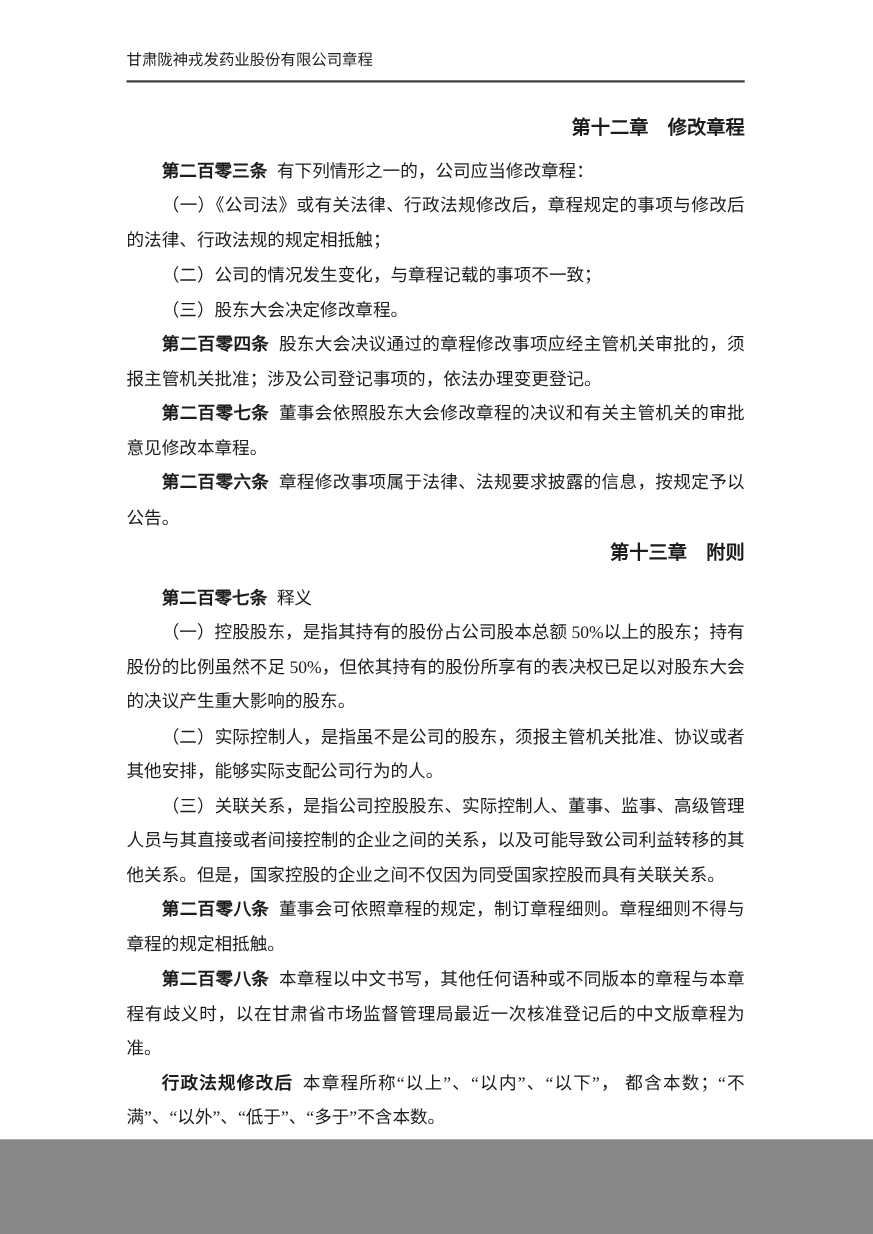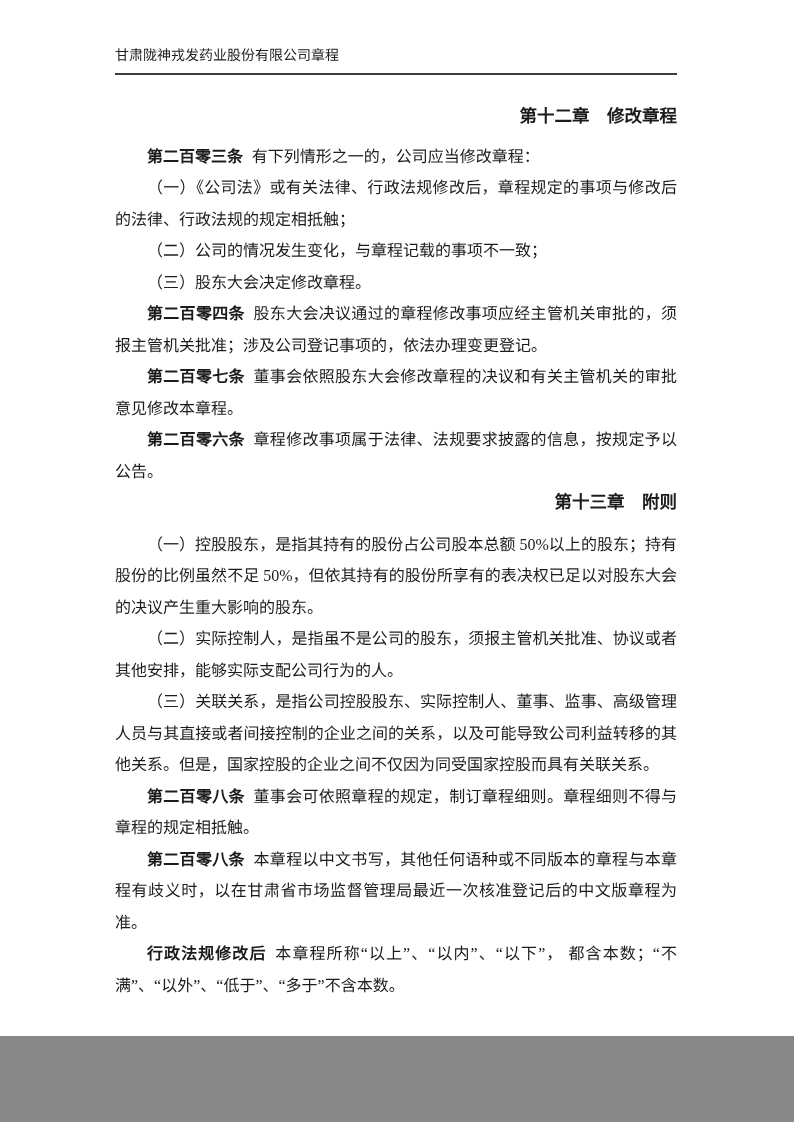--- a/index.html
+++ b/index.html
@@ -76,20 +76,21 @@
     <p class="para"><span class="art-num">第二百零三条</span><span>有下列情形之一的，公司应当修改章程：</span></p>
     <p class="para"><span>（一）《公司法》或有关法律、行政法规修改后，章程规定的事项与修改后的法律、行政法规的规定相抵触；</span></p>
     <p class="para"><span>（二）公司的情况发生变化，与章程记载的事项不一致；</span></p>
     <p class="para"><span>（三）股东大会决定修改章程。</span></p>
     <p class="para"><span class="art-num">第二百零四条</span><span>股东大会决议通过的章程修改事项应经主管机关审批的，须报主管机关批准；涉及公司登记事项的，依法办理变更登记。</span></p>
     <p class="para"><span class="art-num">第二百零七条</span><span>董事会依照股东大会修改章程的决议和有关主管机关的审批意见修改本章程。</span></p>
     <p class="para"><span class="art-num">第二百零六条</span><span>章程修改事项属于法律、法规要求披露的信息，按规定予以公告。</span></p>
 
     <h2 class="chapter-title second">第十三章　附则</h2>
 
+    <p class="para"><span class="art-num">第二百零七条</span><span>释义</span></p>
     <p class="para"><span>（一）控股股东，是指其持有的股份占公司股本总额 50%以上的股东；持有股份的比例虽然不足 50%，但依其持有的股份所享有的表决权已足以对股东大会的决议产生重大影响的股东。</span></p>
     <p class="para"><span>（二）实际控制人，是指虽不是公司的股东，须报主管机关批准、协议或者其他安排，能够实际支配公司行为的人。</span></p>
     <p class="para"><span>（三）关联关系，是指公司控股股东、实际控制人、董事、监事、高级管理人员与其直接或者间接控制的企业之间的关系，以及可能导致公司利益转移的其他关系。但是，国家控股的企业之间不仅因为同受国家控股而具有关联关系。</span></p>
     <p class="para"><span class="art-num">第二百零八条</span><span>董事会可依照章程的规定，制订章程细则。章程细则不得与章程的规定相抵触。</span></p>
     <p class="para"><span class="art-num">第二百零八条</span><span>本章程以中文书写，其他任何语种或不同版本的章程与本章程有歧义时，以在甘肃省市场监督管理局最近一次核准登记后的中文版章程为准。</span></p>
     <p class="para"><span class="art-num">行政法规修改后</span><span>本章程所称“以上”、“以内”、“以下”， 都含本数；“不满”、“以外”、“低于”、“多于”不含本数。</span></p>
 
   </div>
 
   <div class="page-number">77</div>

